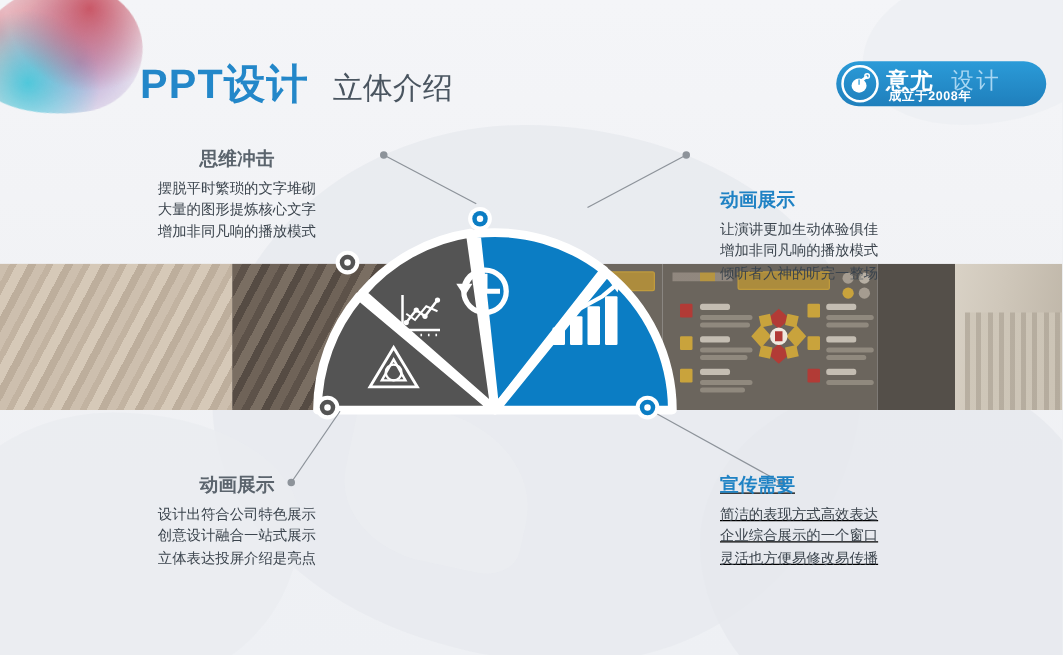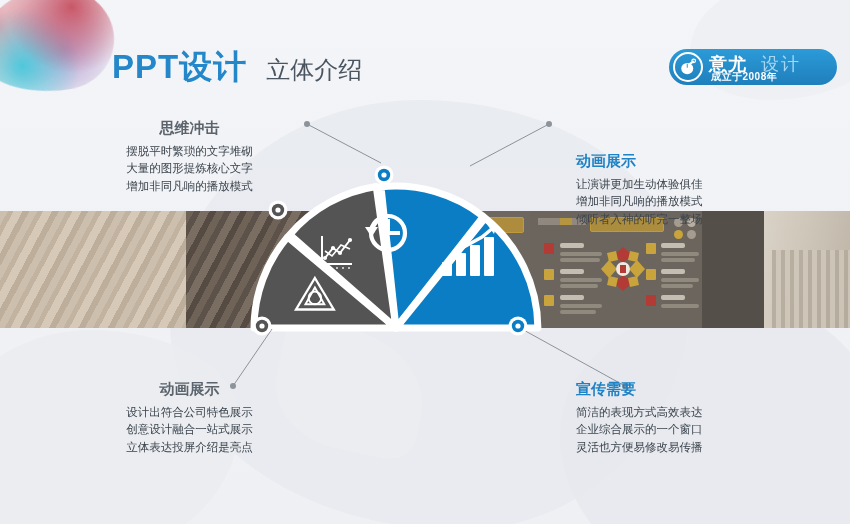--- a/index.html
+++ b/index.html
@@ -100,21 +100,21 @@
   .blk{position:absolute;width:215px;}
   .blk .h{font-size:15px;font-weight:bold;margin:0 0 6px 0;line-height:1.1;}
   .blk .l{font-size:11.5px;line-height:1.55;color:#3b444d;white-space:nowrap;}
   .ta{text-align:center;}
   .tb{text-align:left;}
   .h-gray{color:#5b646d;}
   .h-blue{color:#1f82c4;}
   #blk-tl{left:82px;top:120px;}
   #blk-tr{left:576px;top:120px;margin-top:33px;}
   #blk-bl{left:82px;top:381px;}
-  #blk-br{left:576px;top:381px;}
+  #blk-br{left:576px;top:381px;text-decoration:underline;}
 </style>
 </head>
 <body>
 
 <div id="stage">
 
   <div class="wm wm1"></div>
   <div class="wm wm2"></div>
   <div class="wm wm3"></div>
   <div class="wm wm4"></div>

